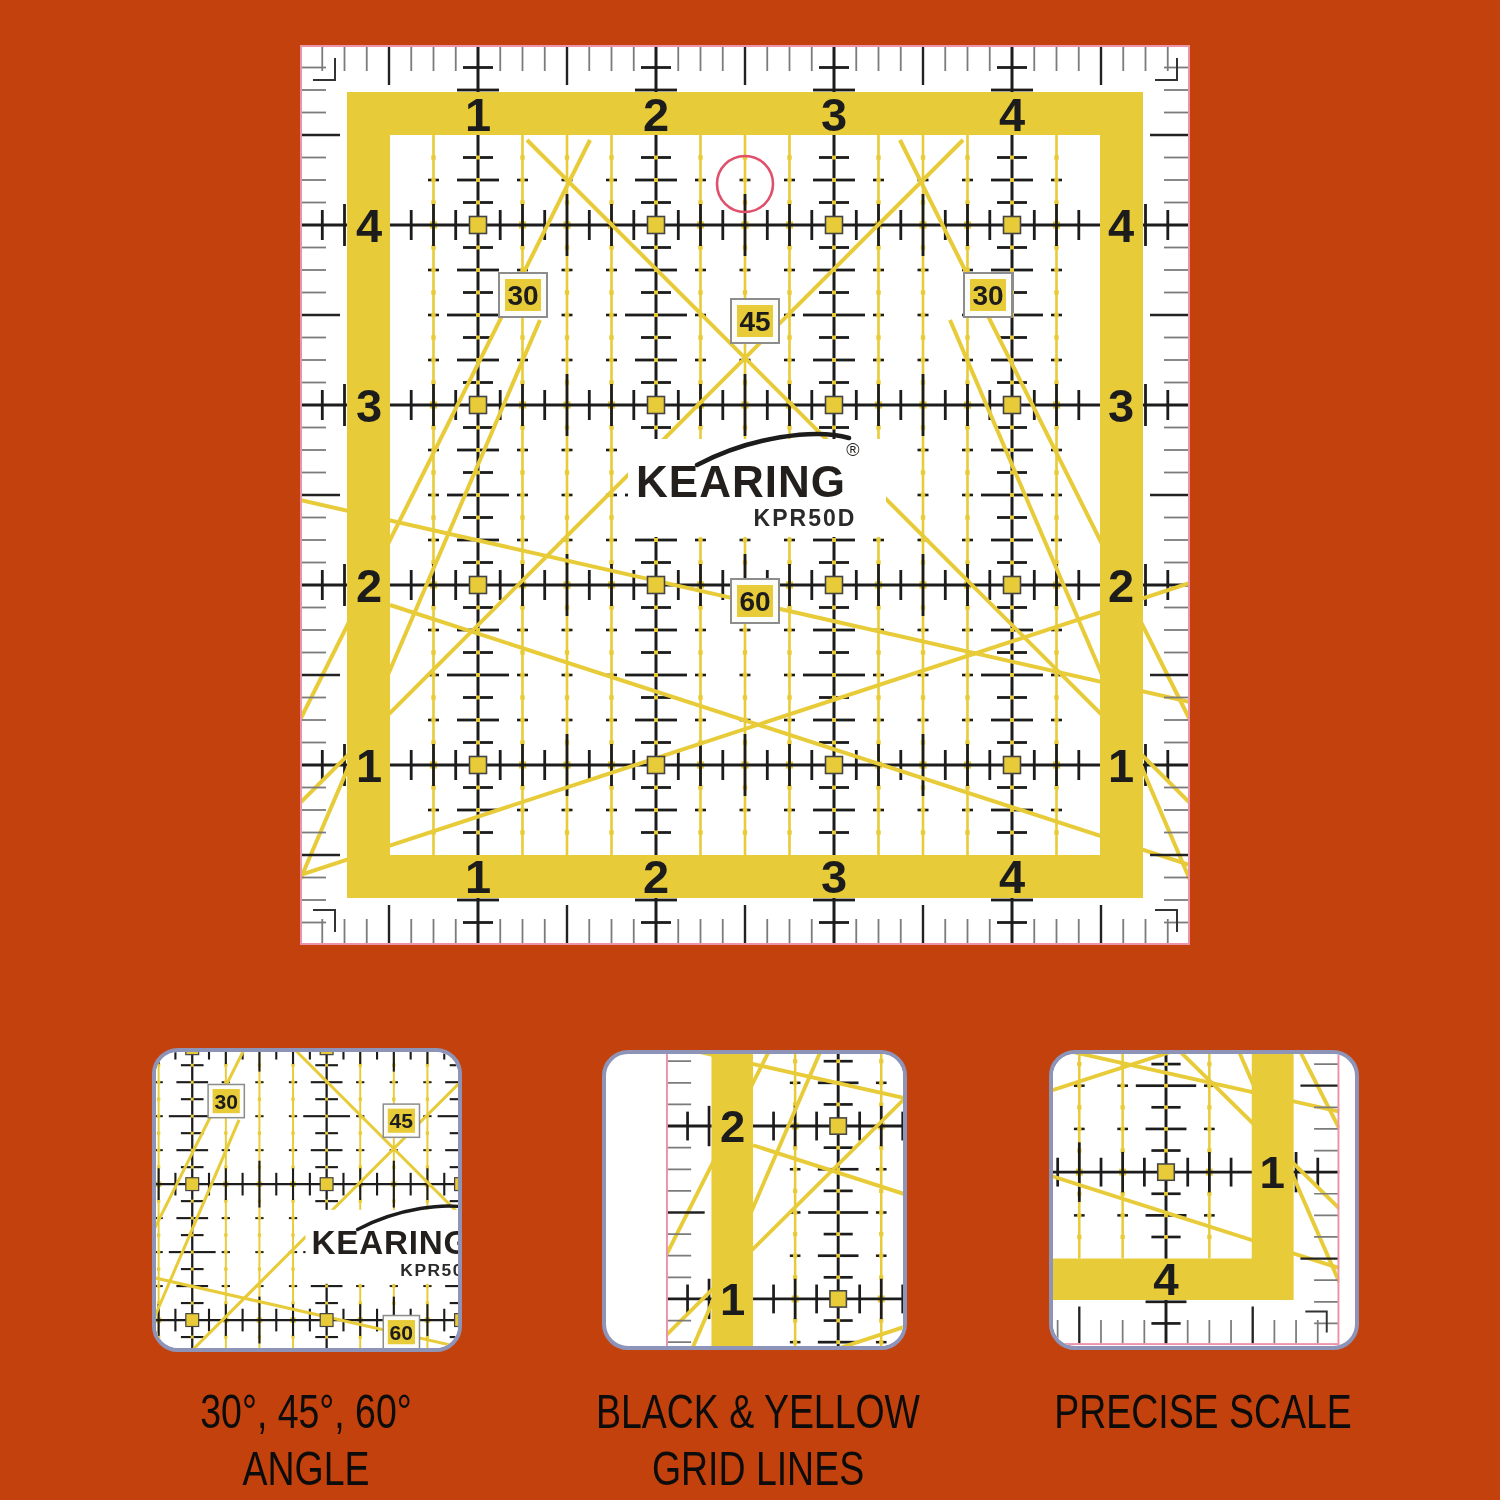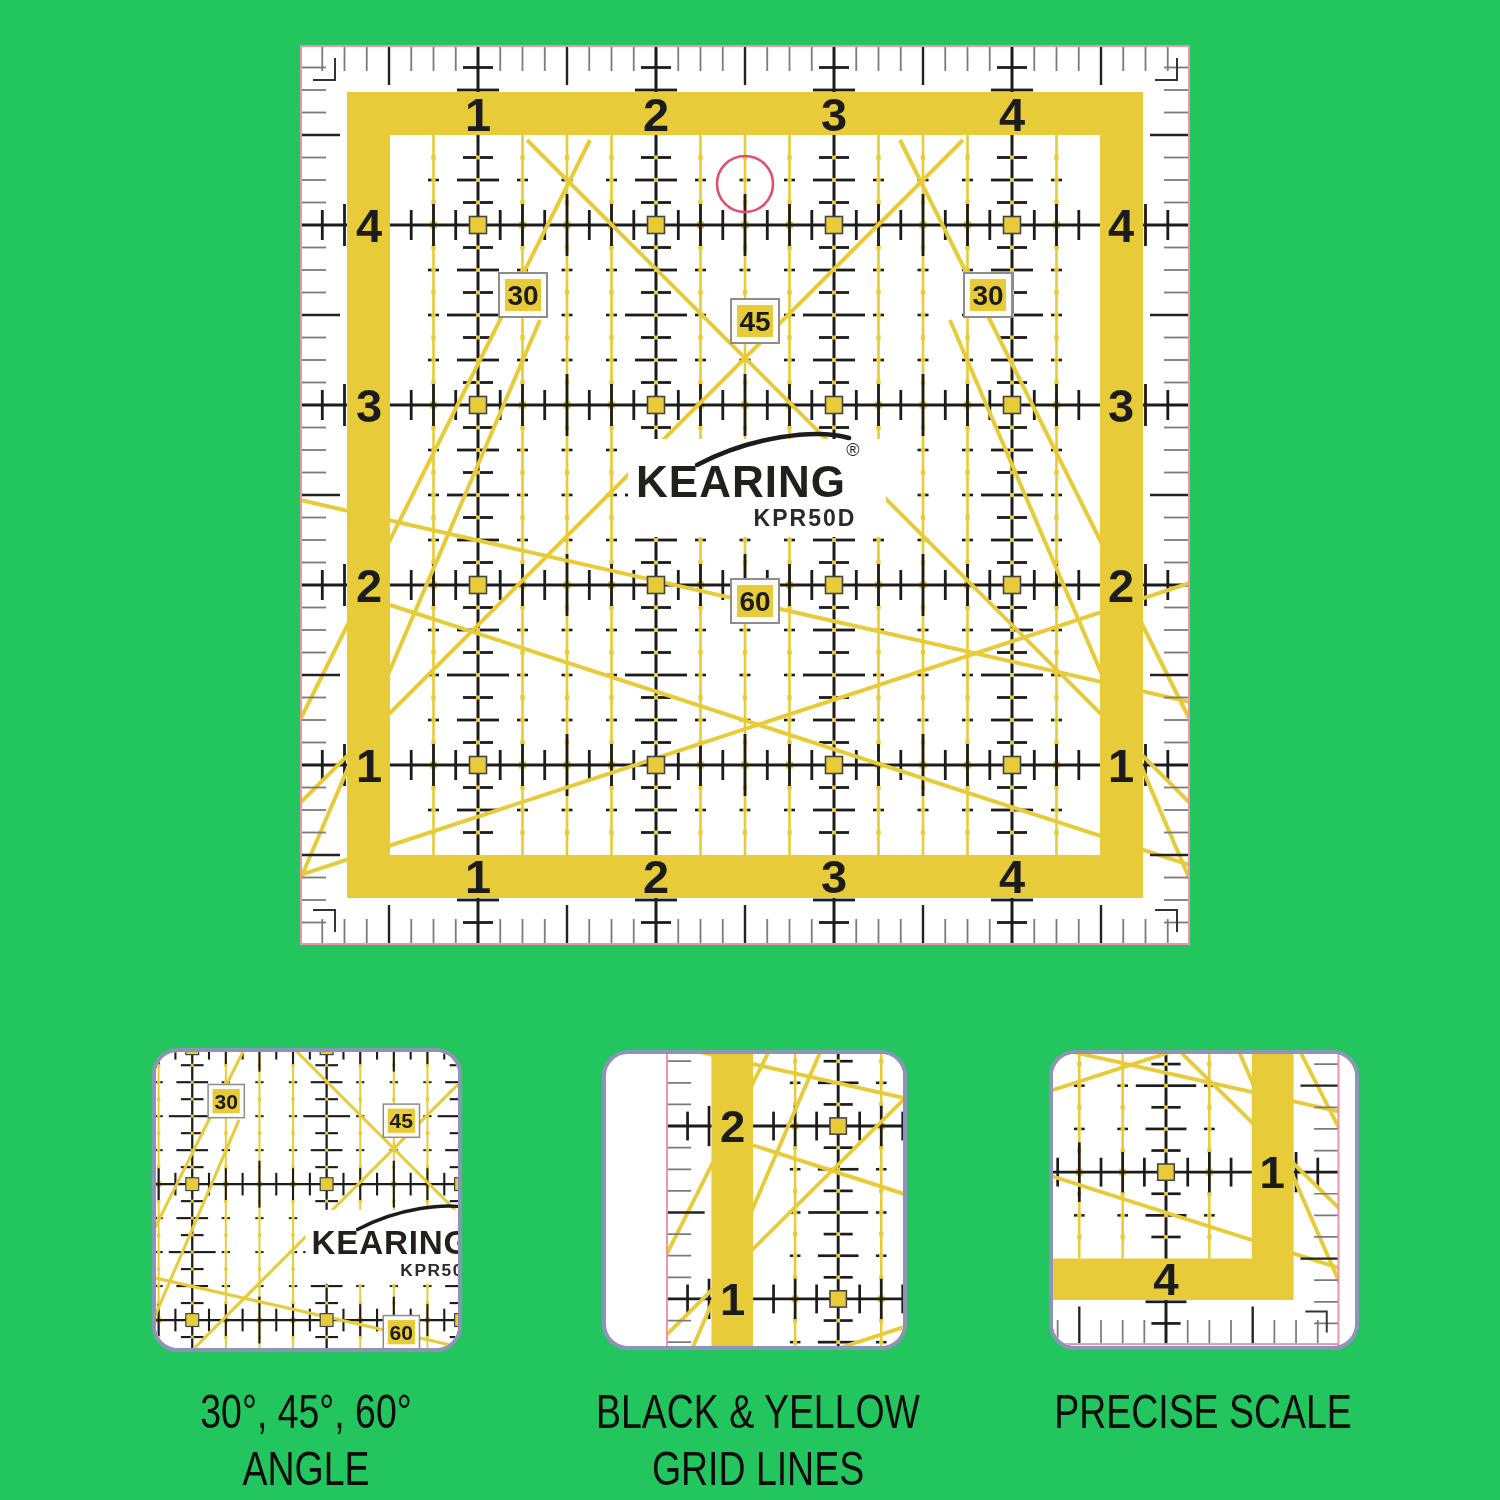--- a/index.html
+++ b/index.html
@@ -1,16 +1,16 @@
 <!DOCTYPE html>
 <html><head>
 <meta charset="utf-8">
 <style>
   html,body{margin:0;padding:0;background:#ffffff;}
-  #stage{position:relative;width:1500px;height:1500px;background:#22c55e;overflow:hidden;
+  #stage{position:relative;width:1500px;height:1500px;background:#c2410c;overflow:hidden;
          font-family:"Liberation Sans", sans-serif;}
   .ruler-main{position:absolute;left:300px;top:45px;width:890px;height:900px;}
   .ruler-main svg{display:block;width:890px;height:900px;}
   .thumb{position:absolute;background:#ffffff;border:4px solid #8e94b8;border-radius:26px;overflow:hidden;}
   .thumb svg{display:block;width:100%;height:100%;}
   #t1{left:152px;top:1048px;width:302px;height:296px;}
   #t2{left:602px;top:1050px;width:297px;height:292px;}
   #t3{left:1049px;top:1050px;width:302px;height:292px;}
   .caption{position:absolute;top:1383px;width:440px;text-align:center;color:#0c0c0c;
            font-size:48px;line-height:57px;font-weight:normal;transform:scaleX(0.78);}

